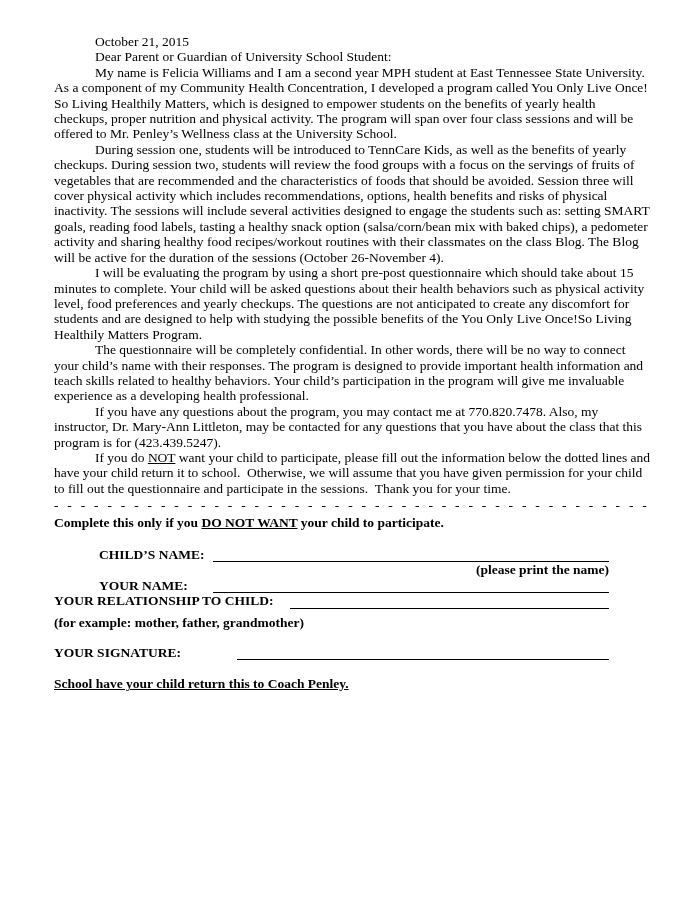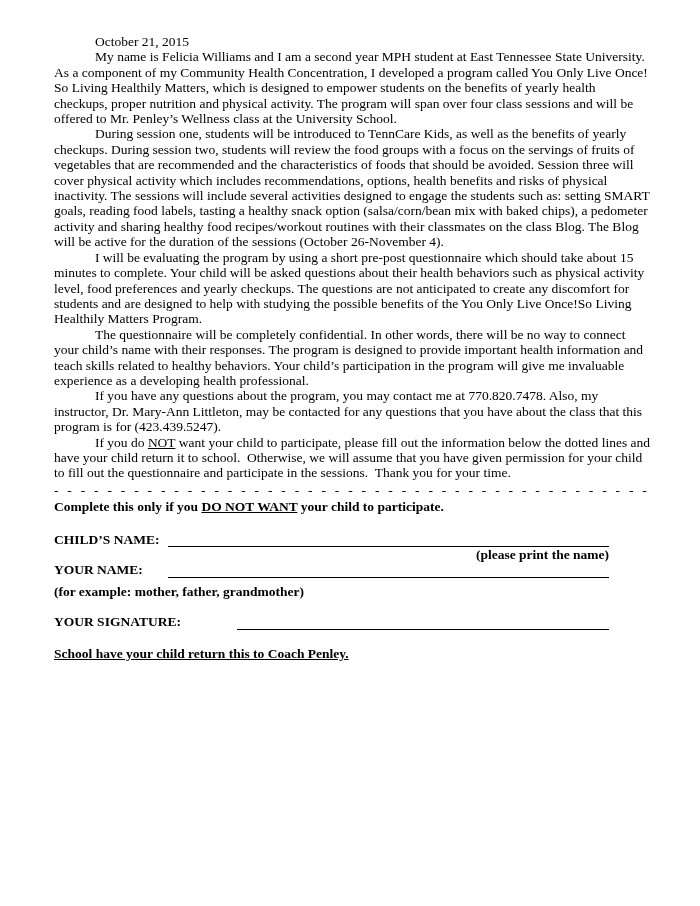--- a/index.html
+++ b/index.html
@@ -40,21 +40,21 @@
   }
   .form-section { font-weight: bold; }
   .instruction { margin-top: 1px; white-space: pre-wrap; }
   .field-row {
     display: flex;
     align-items: flex-end;
     margin-top: 0;
   }
   .field-row.first { margin-top: 17px; }
   .field-label { white-space: nowrap; }
-  .field-label.fixed { display: inline-block; width: 114px; flex: 0 0 114px; }
+  .field-label.fixed { display: inline-block; width: 114px; flex: 0 0 114px; margin-left: 45px; }
   .field-line {
     flex: 1;
     border-bottom: 1.7px solid #000000;
     height: 13px;
     margin-right: 41px;
   }
   .field-line.gap-sm { margin-left: 17px; }
   .field-line.gap-lg { margin-left: 56px; }
   .hint-row {
     text-align: right;
@@ -65,20 +65,21 @@
   .footer-note { margin-top: 16px; text-decoration: underline; }
 </style>
 </head>
 <body>
 
 <div class="page">
 
   <div class="letter">
     <p class="date-line">October 21, 2015</p>
 
+    <p class="salutation">Dear Parent or Guardian of University School Student:</p>
 
     <p>My name is Felicia Williams and I am a second year MPH student at East Tennessee State University. As a component of my Community Health Concentration, I developed a program called You Only Live Once! So Living Healthily Matters, which is designed to empower students on the benefits of yearly health checkups, proper nutrition and physical activity. The program will span over four class sessions and will be offered to Mr. Penley’s Wellness class at the University School.</p>
     <p class="mt-a">During session one, students will be introduced to TennCare Kids, as well as the benefits of yearly checkups. During session two, students will review the food groups with a focus on the servings of fruits of vegetables that are recommended and the characteristics of foods that should be avoided. Session three will cover physical activity which includes recommendations, options, health benefits and risks of physical inactivity. The sessions will include several activities designed to engage the students such as: setting SMART goals, reading food labels, tasting a healthy snack option (salsa/corn/bean mix with baked chips), a pedometer activity and sharing healthy food recipes/workout routines with their classmates on the class Blog. The Blog will be active for the duration of the sessions (October 26-November 4).</p>
     <p class="mt-b">I will be evaluating the program by using a short pre-post questionnaire which should take about 15 minutes to complete. Your child will be asked questions about their health behaviors such as physical activity level, food preferences and yearly checkups. The questions are not anticipated to create any discomfort for students and are designed to help with studying the possible benefits of the You Only Live Once!So Living Healthily Matters Program.</p>
     <p class="mt-c">The questionnaire will be completely confidential. In other words, there will be no way to connect your child’s name with their responses. The program is designed to provide important health information and teach skills related to healthy behaviors. Your child’s participation in the program will give me invaluable experience as a developing health professional.</p>
     <p class="mt-e">If you have any questions about the program, you may contact me at 770.820.7478. Also, my instructor, Dr. Mary-Ann Littleton, may be contacted for any questions that you have about the class that this program is for (423.439.5247).</p>
 
     <p class="mt-f"><span>If you do </span><span class="u">NOT</span><span> want your child to participate, please fill out the information below the dotted lines and have your child return it to school.  Otherwise, we will assume that you have given permission for your child to fill out the questionnaire and participate in the sessions.  Thank you for your time.</span></p>
   </div>
 
@@ -92,20 +93,24 @@
       <span class="field-label fixed">CHILD’S NAME:</span>
       <span class="field-line"></span>
     </div>
     <div class="hint-row">(please print the name)</div>
 
     <div class="field-row">
       <span class="field-label fixed">YOUR NAME:</span>
       <span class="field-line"></span>
     </div>
 
+    <div class="field-row">
+      <span class="field-label">YOUR RELATIONSHIP TO CHILD:</span>
+      <span class="field-line gap-sm"></span>
+    </div>
     <div class="example-row">(for example: mother, father, grandmother)</div>
 
     <div class="field-row sig-row">
       <span class="field-label">YOUR SIGNATURE:</span>
       <span class="field-line gap-lg"></span>
     </div>
 
     <div class="footer-note">School have your child return this to Coach Penley.</div>
 
   </div>

